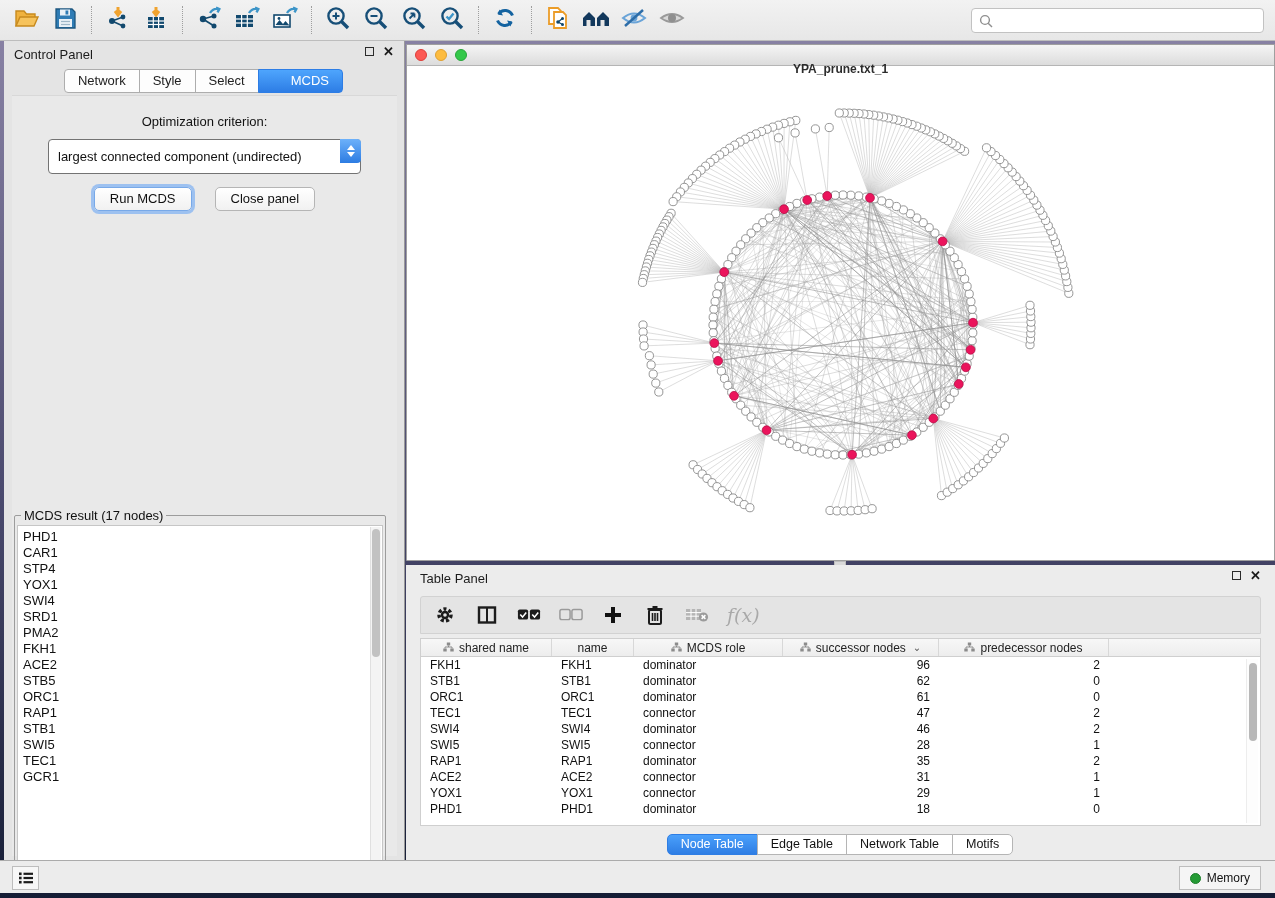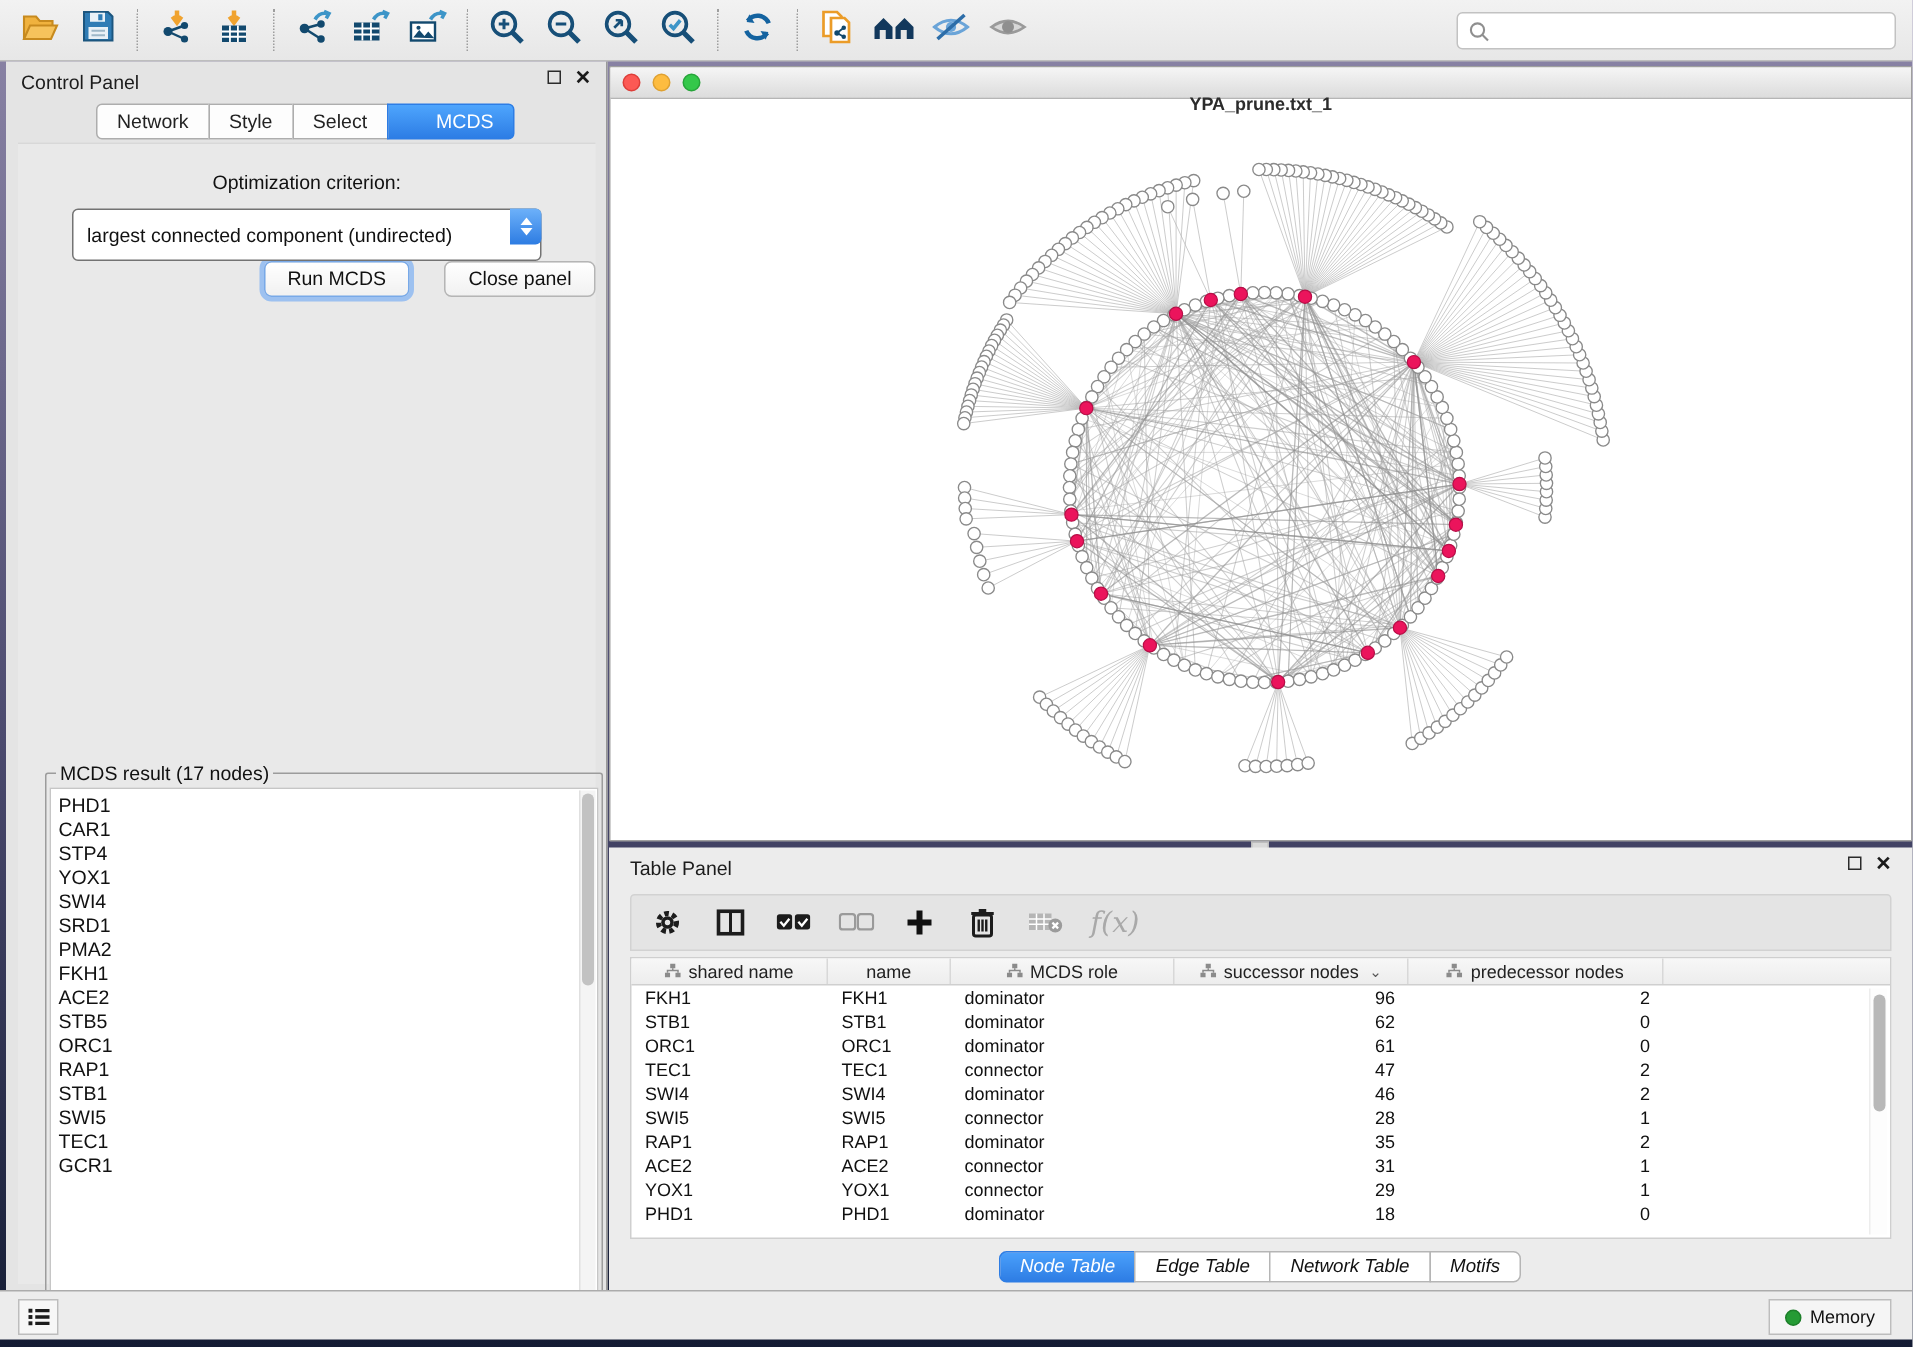--- a/index.html
+++ b/index.html
@@ -57,29 +57,29 @@
     display:flex; align-items:center; padding-left:9px;
   }
   .opt-stepper {
     position:absolute; right:-1px; top:-1px; width:21px; height:24px; border-radius:0 4px 4px 0;
     background:linear-gradient(#6db1fa,#2d7ce2); display:flex; flex-direction:column;
     align-items:center; justify-content:center; gap:2px;
   }
   .opt-stepper i { width:0; height:0; border-left:4px solid transparent; border-right:4px solid transparent; display:block; }
   .opt-stepper .up { border-bottom:5px solid #fff; }
   .opt-stepper .dn { border-top:5px solid #fff; }
-  .btn-row { display:flex; justify-content:flex-end; gap:23px; }
+  .btn-row { display:flex; justify-content:center; gap:23px; margin-top:13px; }
   .mac-btn {
     font-size:13px; color:#111; background:linear-gradient(#fff,#f1f1f1);
     border:1px solid #b5b5b5; border-radius:5px; padding:3px 15px 4px; height:24px;
     font-family:"Liberation Sans",sans-serif;
   }
   .mac-btn.focused { box-shadow:0 0 0 3px rgba(106,166,245,.6); border-color:#78a9e8; }
   fieldset.mcds-result {
-    position:absolute; left:18px; top:412px; width:372px; height:374px;
+    position:absolute; left:2px; top:412px; width:372px; height:374px;
     border:1px solid #9c9c9c; border-radius:2px; margin:0; padding:2px;
     background:transparent;
   }
   fieldset.mcds-result legend { font-size:13px; color:#111; padding:0 3px; margin-left:4px; }
   .mcds-list {
     position:relative; width:100%; height:355px; background:#fff; border:1px solid #c6c6c6;
     overflow:hidden; font-size:13px; color:#111; padding:3px 0 0 5px;
   }
   .mcds-list .item { line-height:16px; }
   .list-scroll { position:absolute; right:1px; top:1px; width:11px; height:353px; background:#f4f4f4; border-left:1px solid #e0e0e0; }
@@ -122,21 +122,21 @@
   }
   .th .sort { font-size:10px; color:#555; margin-left:2px; }
   .tr { display:flex; height:16px; }
   .td { font-size:12px; color:#111; padding:1px 9px 0; white-space:nowrap; overflow:hidden; }
   .td.num { text-align:right; }
   .tbl-scroll { position:absolute; right:2px; top:20px; width:12px; height:164px; background:#fdfdfd; border-left:1px solid #ededed; }
   .tbl-thumb { position:absolute; left:2px; top:4px; width:8px; height:78px; background:#b8b8b8; border-radius:4px; }
   .bottom-tabs { position:absolute; left:0; width:869px; top:269px; display:flex; justify-content:center; }
   .bt-tab {
     font-size:12.5px; color:#111; background:#fff; border:1px solid #b5b5b5;
-    padding:3px 13px 4px; margin-left:-1px; height:21px; line-height:13px;font-style:italic;
+    padding:3px 13px 4px; margin-left:-1px; height:21px; line-height:13px;
   }
   .bt-tab:first-child { border-radius:5px 0 0 5px; }
   .bt-tab:last-child { border-radius:0 5px 5px 0; }
   .bt-tab.active { background:linear-gradient(#4aa0fb,#2e7de4); color:#fff; border-color:#2e7de4; }
   
   .status-bar {
     position:absolute; left:0; top:860px; width:1275px; height:33px;
     background:#ececec; border-top:1px solid #ababab;
   }
   .status-left-btn {

